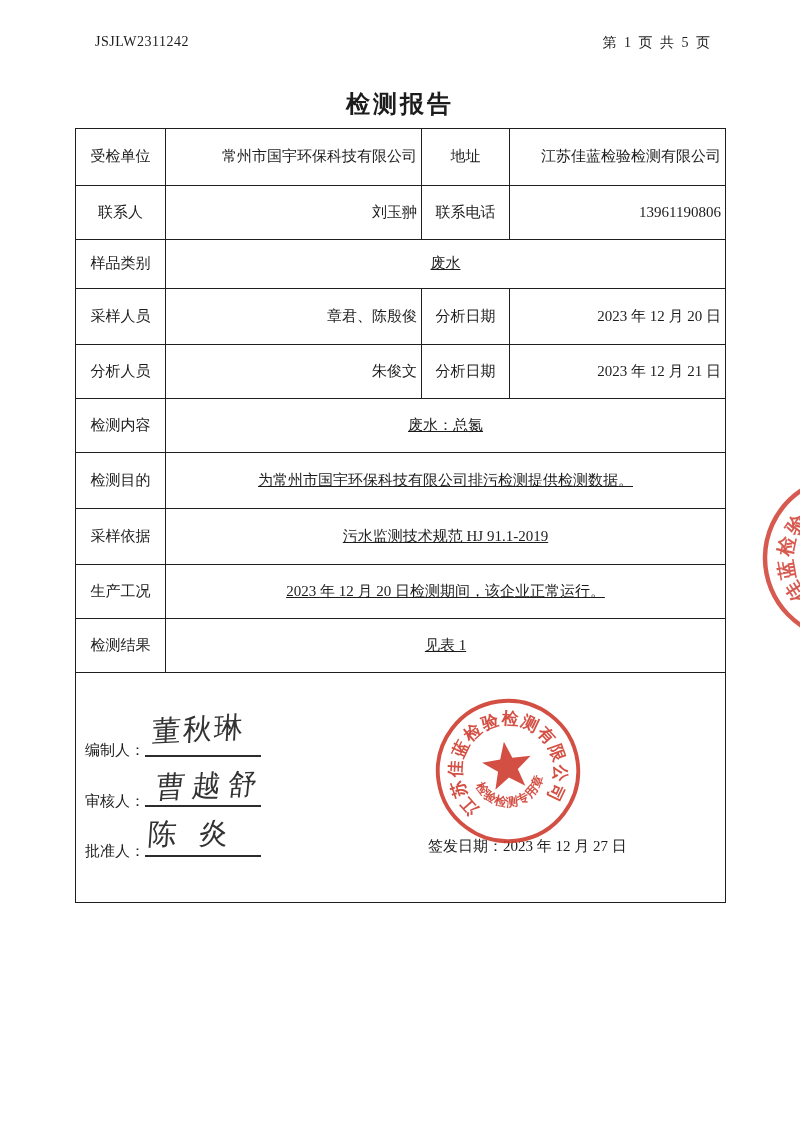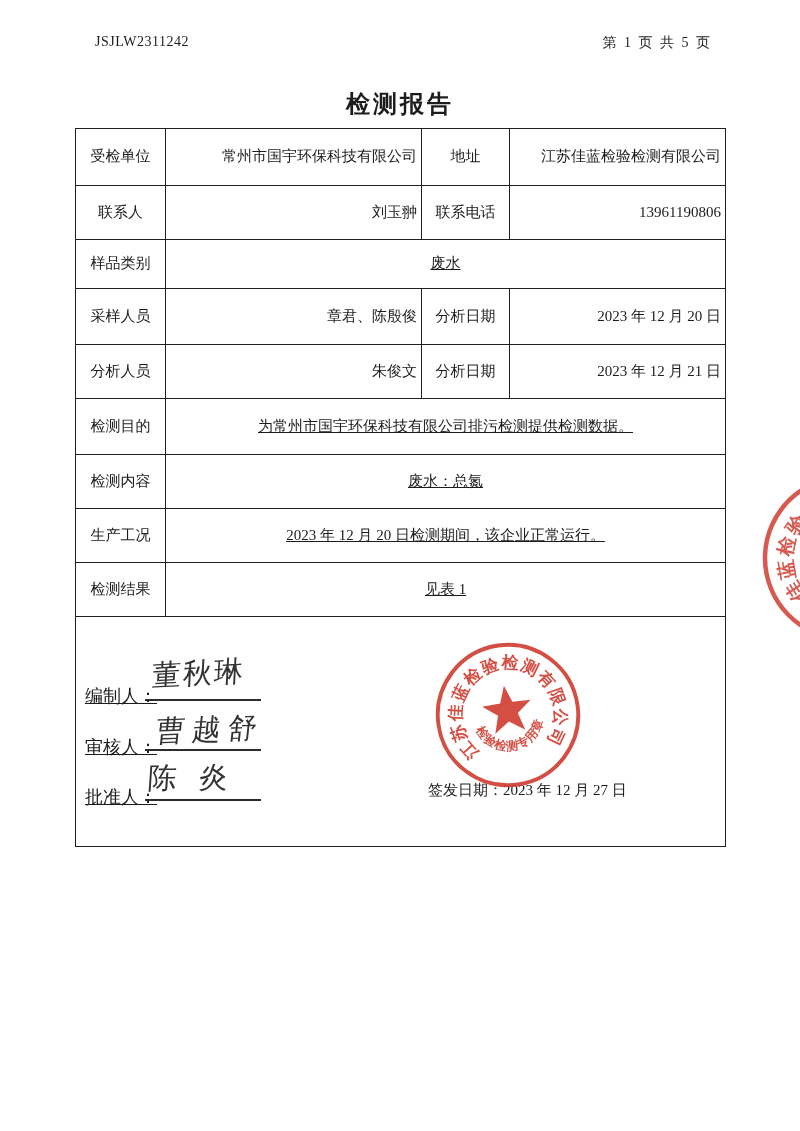--- a/index.html
+++ b/index.html
@@ -21,21 +21,21 @@
   
   table.report-table { position:absolute; left:75px; top:128px; width:650px;
     border-collapse:collapse; table-layout:fixed; }
   table.report-table td { border:1.5px solid #1f1f1f; font-size:15px;
     vertical-align:middle; padding:8px 4px; line-height:1.55; }
   td.lbl { text-align:center; }
   td.ctr { text-align:right; }
   td.lft { padding-left:10px; text-align:center;text-decoration:underline; }
   
   .sig-cell { position:relative; height:230px; padding:0 !important; }
-  .sig-label { position:absolute; left:9px; font-size:18px;text-decoration:underline; }
+  .sig-label { position:absolute; left:9px; font-size:15px; }
   .sig-line { position:absolute; border-bottom:2px solid #2c2c2c; width:116px; left:69px; }
   .hand {
     position:absolute; font-size:29px; color:#333;
     font-family:"Liberation Serif","DejaVu Serif",serif;
     white-space:nowrap;
   }
   .hand-1 { left:76px; top:34px; transform:rotate(-3deg) skewX(-6deg); letter-spacing:2px; }
   .hand-2 { left:80px; top:90px; transform:rotate(-2deg) skewX(-8deg); letter-spacing:7px; }
   .hand-3 { left:72px; top:138px; transform:rotate(-1deg) skewX(-5deg); letter-spacing:22px; }
   .issue-date { position:absolute; left:352px; top:162px; font-size:15px; white-space:nowrap; }
@@ -87,27 +87,31 @@
         <td class="ctr">章君、陈殷俊</td>
         <td class="lbl">分析日期</td>
         <td class="ctr">2023 年 12 月 20 日</td>
       </tr>
       <tr style="height:54px">
         <td class="lbl">分析人员</td>
         <td class="ctr">朱俊文</td>
         <td class="lbl">分析日期</td>
         <td class="ctr">2023 年 12 月 21 日</td>
       </tr>
+      <tr style="height:54px">
+        <td class="lbl">检测内容</td>
+        <td class="lft" colspan="3">废水：总氮</td>
+      </tr>
       <tr style="height:56px">
         <td class="lbl">检测目的</td>
         <td class="lft" colspan="3">为常州市国宇环保科技有限公司排污检测提供检测数据。</td>
       </tr>
-      <tr style="height:54px">
-        <td class="lbl">检测内容</td>
-        <td class="lft" colspan="3">废水：总氮</td>
+      <tr style="height:56px">
+        <td class="lbl">采样依据</td>
+        <td class="lft" colspan="3">污水监测技术规范 HJ 91.1-2019</td>
       </tr>
       <tr style="height:54px">
         <td class="lbl">生产工况</td>
         <td class="lft" colspan="3">2023 年 12 月 20 日检测期间，该企业正常运行。</td>
       </tr>
       <tr style="height:54px">
         <td class="lbl">检测结果</td>
         <td class="lft" colspan="3">见表 1</td>
       </tr>
       <tr>

